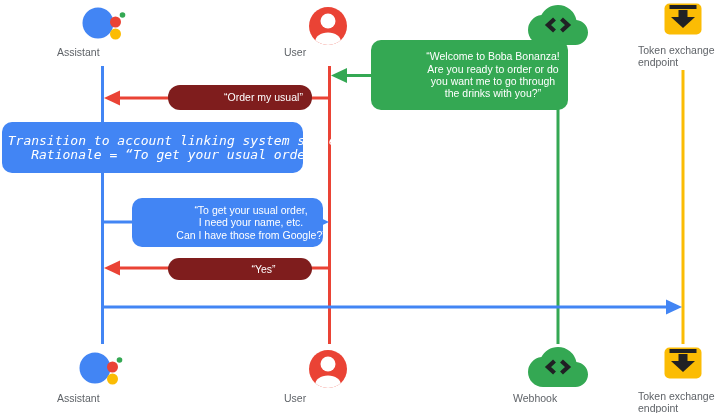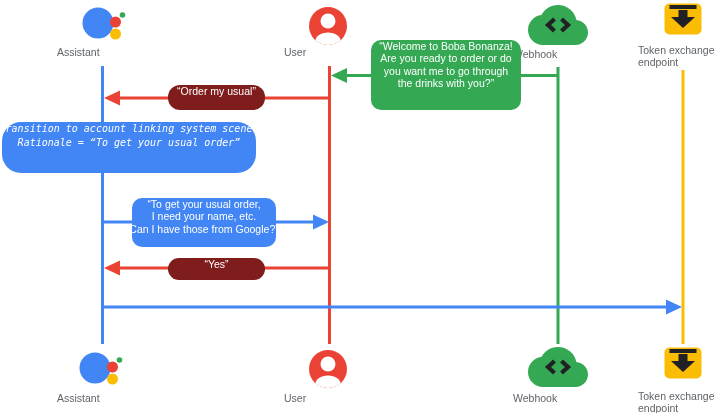--- a/index.html
+++ b/index.html
@@ -8,25 +8,25 @@
     font-family:"Liberation Sans",sans-serif;
   }
   .canvas{position:absolute;left:0;top:0;z-index:1;}
   .icon{position:absolute;z-index:2;}
   .actor-label{
     position:absolute;z-index:2;width:90px;
     font-size:10.5px;line-height:12px;color:#5f6368;
   }
   .box{
     position:absolute;z-index:3;color:#fff;border-radius:10px;
-    display:flex;flex-direction:column;align-items:center;
-    text-align:center;white-space:nowrap;
+    display:flex;flex-direction:column;align-items:center;justify-content:center;
+    text-align:center;white-space:nowrap;padding-left:47px;
   }
   .sans{font-size:10.5px;line-height:12.4px;}
-  .mono{font-family:"DejaVu Sans Mono",monospace;font-style:italic;font-size:10px;line-height:13.5px;border-radius:19px;}
+  .mono{font-family:"DejaVu Sans Mono",monospace;font-style:italic;font-size:13px;line-height:13.5px;}
   .green-bg{background:#34a853;}
   .red-bg{background:#7f1d1d;}
   .blue-bg{background:#4285f4;}
 </style>
 </head>
 <body>
 
 <div class="stage">
 
   <svg class="canvas" width="725" height="413" viewBox="0 0 725 413">

